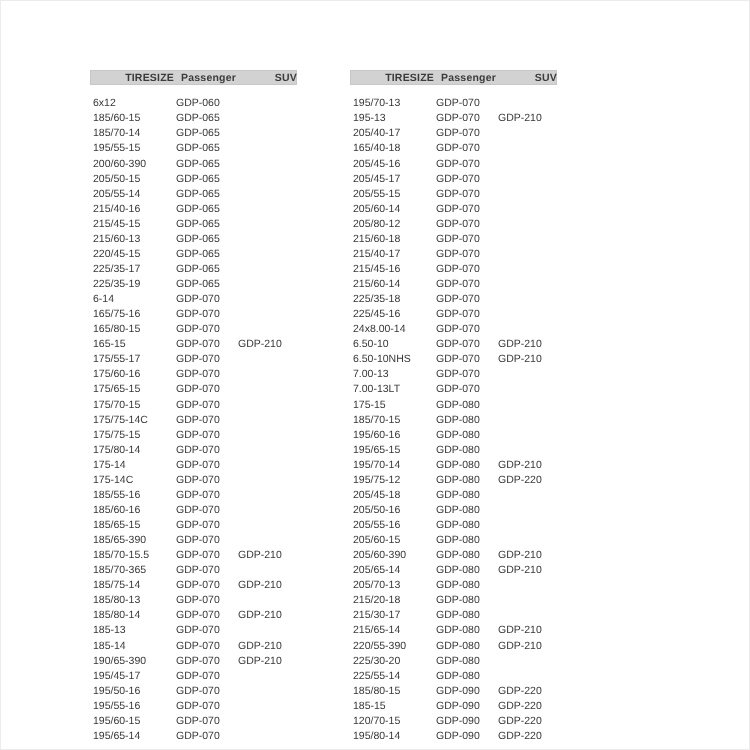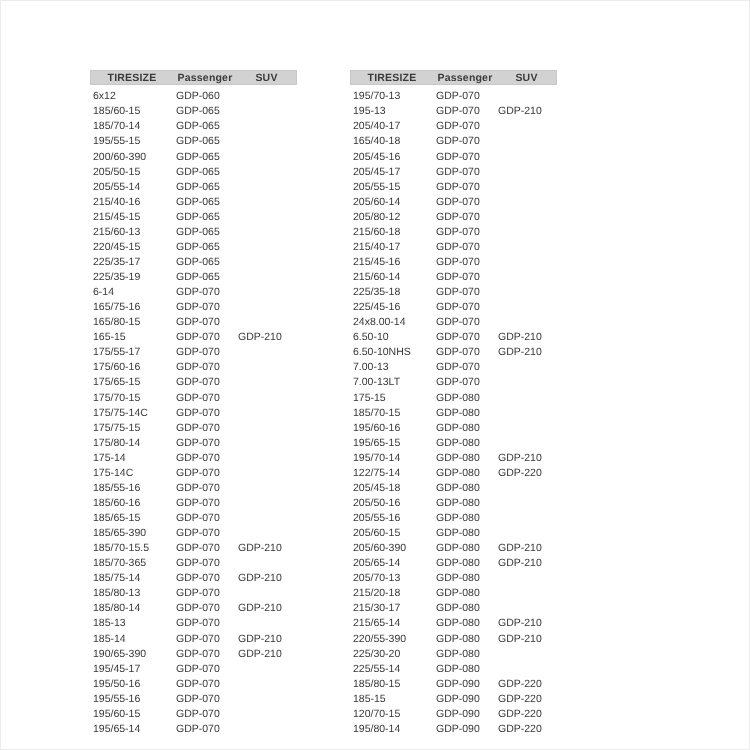--- a/index.html
+++ b/index.html
@@ -29,32 +29,32 @@
   .ref-table.right { left: 350px; }
   .thead {
     display: grid;
     grid-template-columns: 84px 62px 61px;
     height: 15px;
     align-items: center;
     background: #d2d2d2;
     box-shadow: 0 0 0 1px #c7c7c7 inset;
   }
   .thead .hcell {
-    text-align: center;
+    text-align: right;
     font-size: 10.5px;
     font-weight: bold;
     color: #3b3b3b;
     letter-spacing: 0.2px;
     white-space: nowrap;
   }
   .tbody {
     display: grid;
     grid-template-columns: 84px 62px 61px;
     grid-auto-rows: 15.07px;
-    margin-top: 4px;
+    margin-top: 11px;
   }
   .cell {
     font-size: 10.5px;
     color: #383838;
     white-space: nowrap;
     display: flex;
     align-items: center;
     line-height: 1;
   }
   .cell.c0 { padding-left: 3px; }
@@ -282,21 +282,21 @@
       <div class="cell c2"></div>
       <div class="cell c0">195/60-16</div>
       <div class="cell c1">GDP-080</div>
       <div class="cell c2"></div>
       <div class="cell c0">195/65-15</div>
       <div class="cell c1">GDP-080</div>
       <div class="cell c2"></div>
       <div class="cell c0">195/70-14</div>
       <div class="cell c1">GDP-080</div>
       <div class="cell c2">GDP-210</div>
-      <div class="cell c0">122/75-14</div>
+      <div class="cell c0">195/75-12</div>
       <div class="cell c1">GDP-080</div>
       <div class="cell c2">GDP-220</div>
       <div class="cell c0">205/45-18</div>
       <div class="cell c1">GDP-080</div>
       <div class="cell c2"></div>
       <div class="cell c0">205/50-16</div>
       <div class="cell c1">GDP-080</div>
       <div class="cell c2"></div>
       <div class="cell c0">205/55-16</div>
       <div class="cell c1">GDP-080</div>

